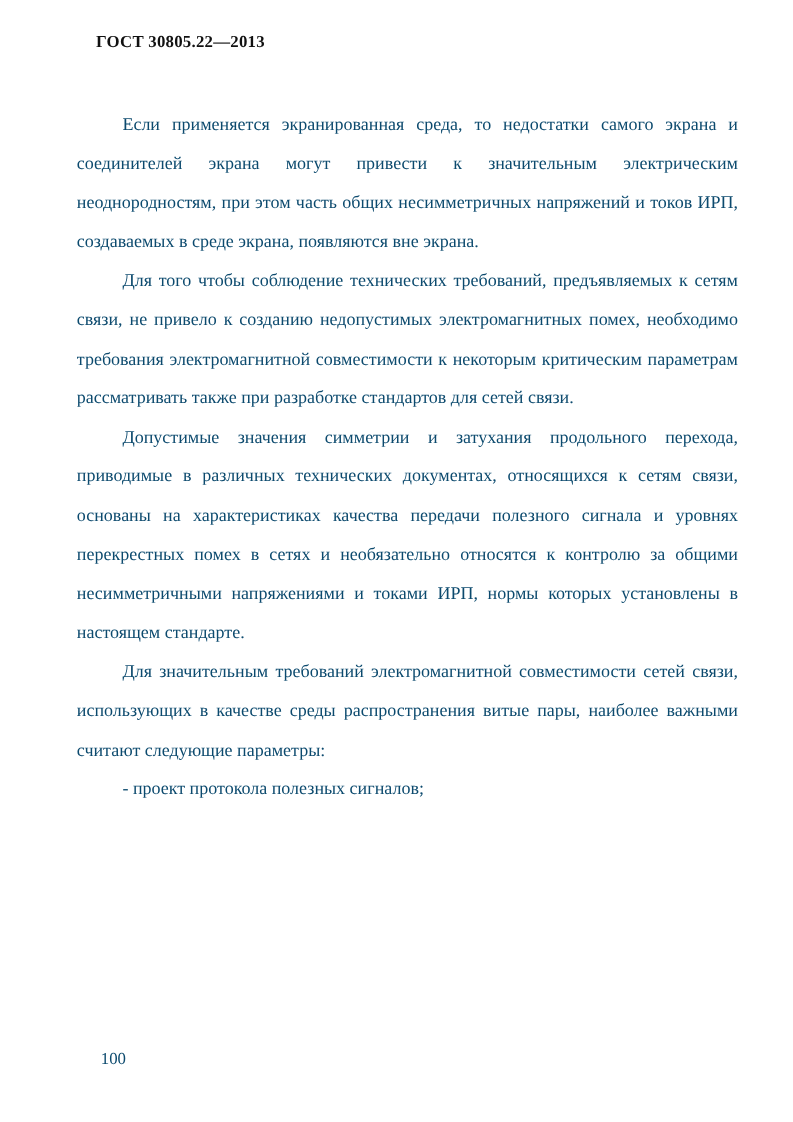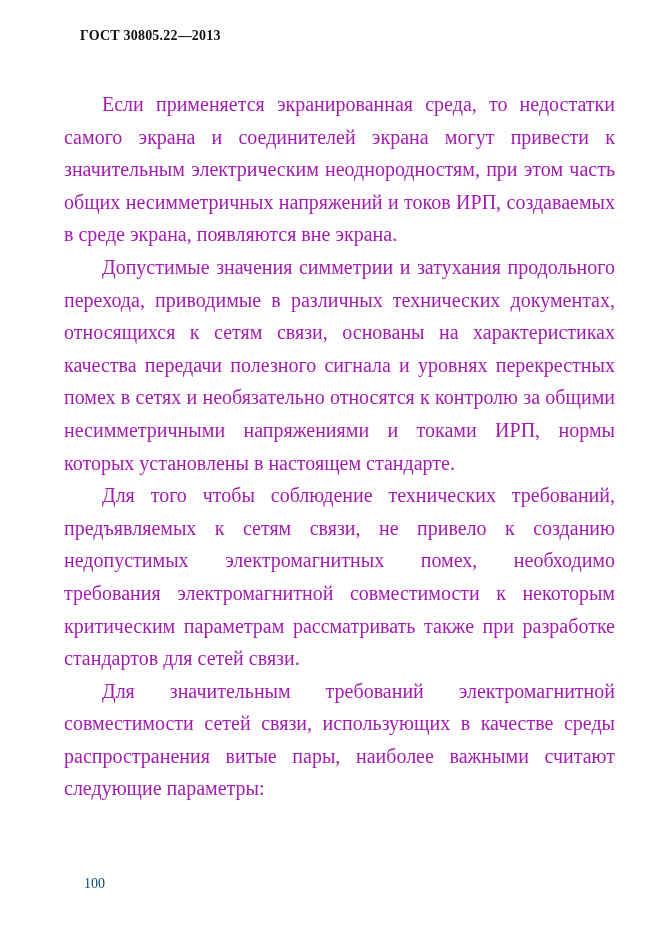--- a/index.html
+++ b/index.html
@@ -25,24 +25,24 @@
     font-weight: bold;
     letter-spacing: 0.2px;
     color: #111111;
     white-space: nowrap;
   }
   .content {
     position: absolute;
     top: 88px;
     left: 64px;
     width: 551px;
-    font-size: 20px;
+    font-size: 15px;
     line-height: 32.6px;
     text-align: justify;
-    color: #a21caf;
+    color: #0c4a6e;
   }
   .content p {
     margin: 0;
     padding: 0;
     text-indent: 38px;
   }
   .page-number {
     position: absolute;
     top: 876px;
     left: 84px;
@@ -52,20 +52,21 @@
 </style>
 </head>
 <body>
 
 <div class="page">
 
   <div class="doc-header">ГОСТ 30805.22—2013</div>
 
   <div class="content">
     <p>Если применяется экранированная среда, то недостатки самого экрана и соединителей экрана могут привести к значительным электрическим неоднородностям, при этом часть общих несимметричных напряжений и токов ИРП, создаваемых в среде экрана, появляются вне экрана.</p>
+    <p>Для того чтобы соблюдение технических требований, предъявляемых к сетям связи, не привело к созданию недопустимых электромагнитных помех, необходимо требования электромагнитной совместимости к некоторым критическим параметрам рассматривать также при разработке стандартов для сетей связи.</p>
     <p>Допустимые значения симметрии и затухания продольного перехода, приводимые в различных технических документах, относящихся к сетям связи, основаны на характеристиках качества передачи полезного сигнала и уровнях перекрестных помех в сетях и необязательно относятся к контролю за общими несимметричными напряжениями и токами ИРП, нормы которых установлены в настоящем стандарте.</p>
-    <p>Для того чтобы соблюдение технических требований, предъявляемых к сетям связи, не привело к созданию недопустимых электромагнитных помех, необходимо требования электромагнитной совместимости к некоторым критическим параметрам рассматривать также при разработке стандартов для сетей связи.</p>
     <p>Для значительным требований электромагнитной совместимости сетей связи, использующих в качестве среды распространения витые пары, наиболее важными считают следующие параметры:</p>
+    <p>- проект протокола полезных сигналов;</p>
   </div>
 
   <div class="page-number">100</div>
 
 </div>
 
 </body></html>

